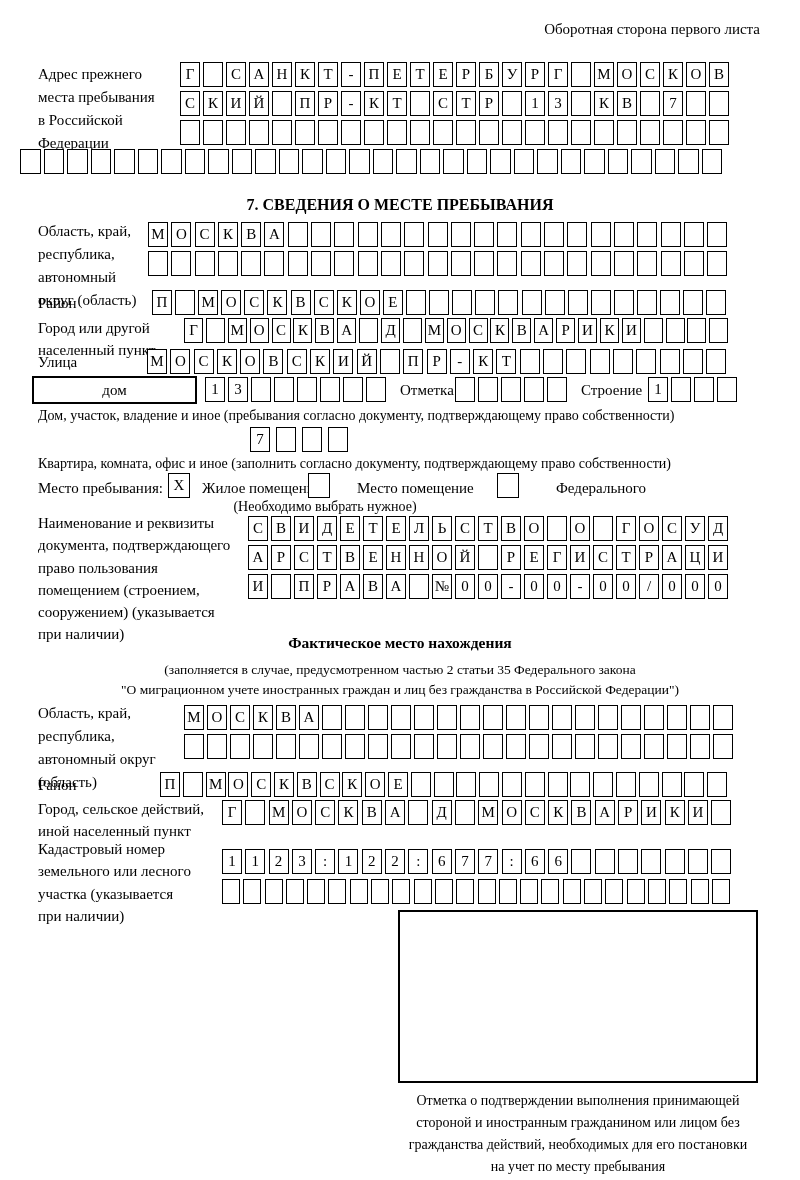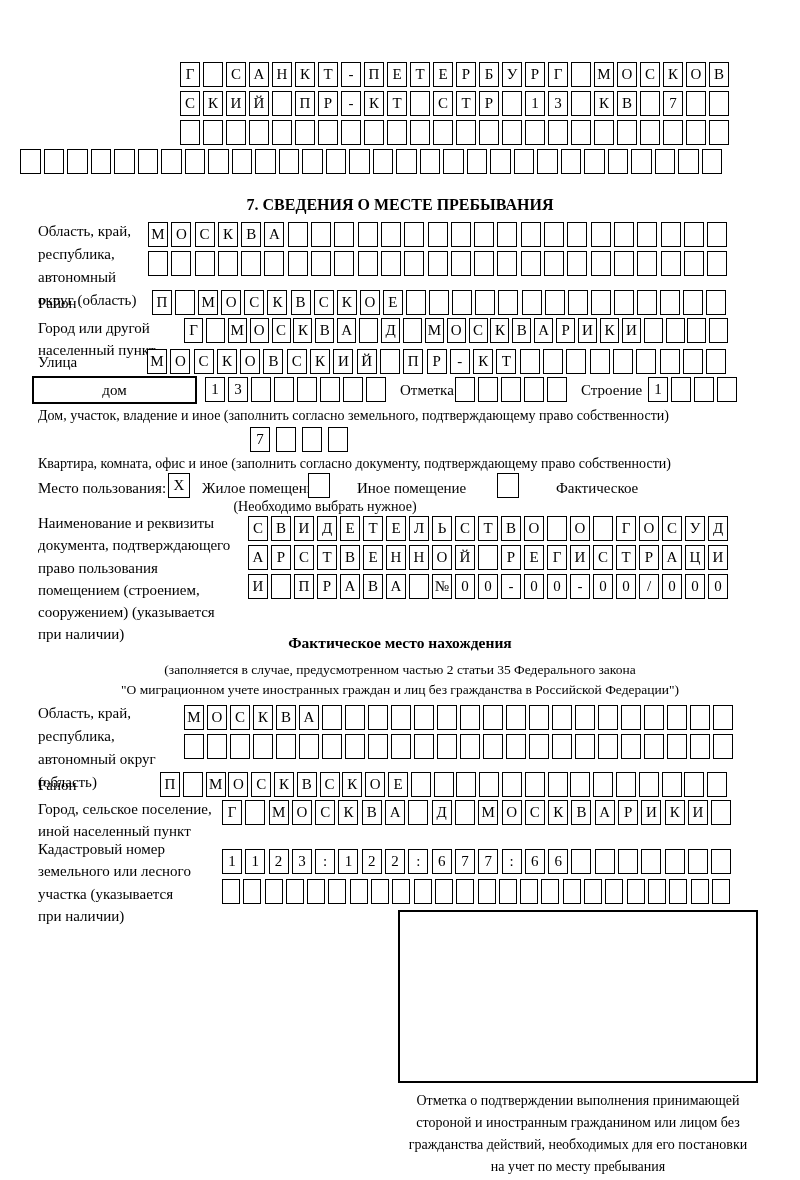--- a/index.html
+++ b/index.html
@@ -36,67 +36,72 @@
     display:flex; align-items:center; justify-content:center;
     font-size:15px; background:#fff; color:#000;
   }
   .bigbox { position:absolute; border:2px solid #000; background:#fff; }
 </style>
 </head>
 <body>
 
 <div class="page">
 
-
+  <div class="abs" style="left:420px; top:21px; width:340px; text-align:right; font-size:15px;">Оборотная сторона первого листа</div>
+
+  <div class="label" style="left:38px; top:63px; width:150px;">Адрес прежнего
+места пребывания
+в Российской
+Федерации</div>
 
 
   <div class="title" style="top:196px;">7. СВЕДЕНИЯ О МЕСТЕ ПРЕБЫВАНИЯ</div>
 
   <div class="label" style="left:38px; top:220px; width:120px;">Область, край,
 республика,
 автономный
 округ (область)</div>
   <div class="label" style="left:38px; top:292px;">Район</div>
   <div class="label" style="left:38px; top:317px; width:150px; line-height:22px;">Город или другой
 населенный пункт</div>
   <div class="label" style="left:38px; top:351px;">Улица</div>
 
   <div class="widebox" style="left:32px; top:376px; width:161px; height:24px;">дом</div>
   <div class="label" style="left:400px; top:379px;">Отметка</div>
   <div class="label" style="left:581px; top:379px;">Строение</div>
-  <div class="caption" style="left:38px; top:408px;">Дом, участок, владение и иное (заполнить согласно земельного, подтверждающему право собственности)</div>
+  <div class="caption" style="left:38px; top:408px;">Дом, участок, владение и иное (пребывания согласно документу, подтверждающему право собственности)</div>
 
   <div class="caption" style="left:38px; top:456px;">Квартира, комната, офис и иное (заполнить согласно документу, подтверждающему право собственности)</div>
 
-  <div class="label" style="left:38px; top:477px;">Место пользования:</div>
+  <div class="label" style="left:38px; top:477px;">Место пребывания:</div>
   <div class="checkbox" style="left:168px; top:473px;">X</div>
   <div class="label" style="left:202px; top:477px;">Жилое помещение</div>
   <div class="checkbox" style="left:308px; top:473px;"></div>
-  <div class="label" style="left:357px; top:477px;">Иное помещение</div>
+  <div class="label" style="left:357px; top:477px;">Место помещение</div>
   <div class="checkbox" style="left:497px; top:473px;"></div>
-  <div class="label" style="left:556px; top:477px;">Фактическое</div>
+  <div class="label" style="left:556px; top:477px;">Федерального</div>
   <div class="caption center" style="left:160px; top:499px; width:330px;">(Необходимо выбрать нужное)</div>
 
   <div class="label" style="left:38px; top:512px; width:215px; line-height:22.3px;">Наименование и реквизиты
 документа, подтверждающего
 право пользования
 помещением (строением,
 сооружением) (указывается
 при наличии)</div>
 
   <div class="title" style="top:634px; font-size:15.5px;">Фактическое место нахождения</div>
   <div class="caption center" style="left:0; top:662px; width:800px; font-size:13.5px;">(заполняется в случае, предусмотренном частью 2 статьи 35 Федерального закона</div>
   <div class="caption center" style="left:0; top:682px; width:800px; font-size:13.5px;">"О миграционном учете иностранных граждан и лиц без гражданства в Российской Федерации")</div>
 
   <div class="label" style="left:38px; top:702px; width:140px;">Область, край,
 республика,
 автономный округ
 (область)</div>
   <div class="label" style="left:38px; top:774px;">Район</div>
-  <div class="label" style="left:38px; top:798px; width:195px; line-height:22px;">Город, сельское поселение,
+  <div class="label" style="left:38px; top:798px; width:195px; line-height:22px;">Город, сельское действий,
 иной населенный пункт</div>
   <div class="label" style="left:38px; top:838px; width:180px; line-height:22.3px;">Кадастровый номер
 земельного или лесного
 участка (указывается
 при наличии)</div>
 
   <div class="bigbox" style="left:398px; top:910px; width:356px; height:169px;"></div>
   <div class="caption center" style="left:378px; top:1090px; width:400px; line-height:22px; white-space:pre-line;">Отметка о подтверждении выполнения принимающей
 стороной и иностранным гражданином или лицом без
 гражданства действий, необходимых для его постановки

